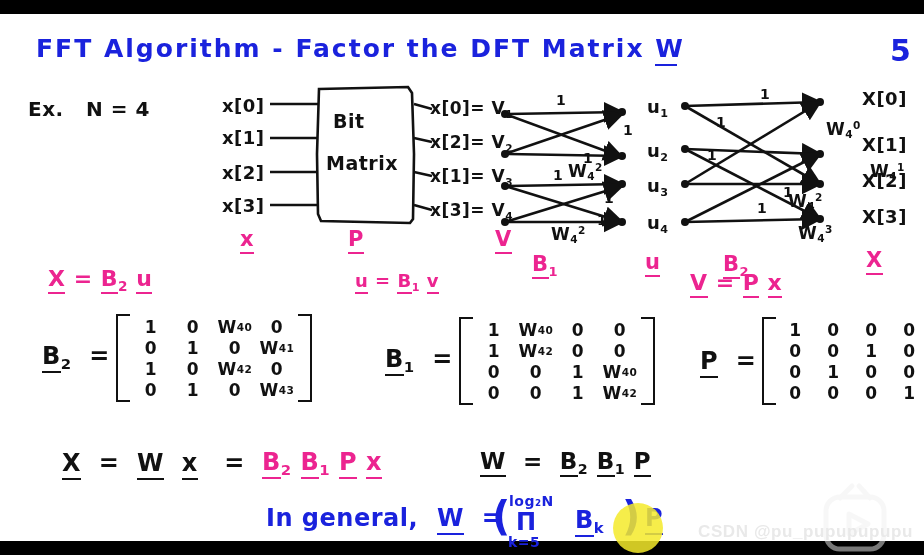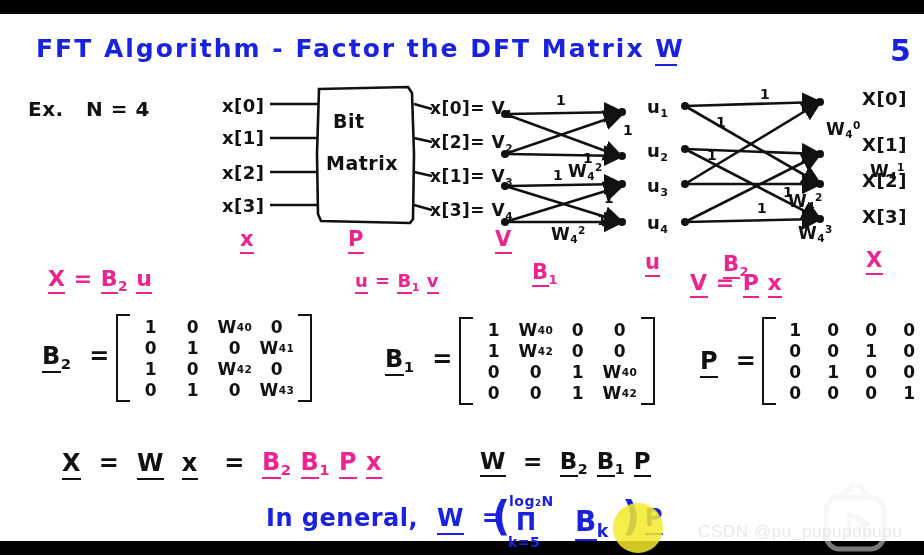--- a/index.html
+++ b/index.html
@@ -158,21 +158,21 @@
     <div class="arrowlbl hand" style="left:553px;top:153px;">1</div>
     <div class="arrowlbl hand" style="left:604px;top:176px;">1</div>
     <div class="arrowlbl hand" style="left:597px;top:198px;">1</div>
 
     <div class="ink hand black" style="left:568px;top:148px;font-size:17px;">
       <span>W</span><span class="sub">4</span><span class="sup">2</span>
     </div>
     <div class="ink hand black" style="left:551px;top:211px;font-size:17px;">
       <span>W</span><span class="sub">4</span><span class="sup">2</span>
     </div>
-    <div class="ink hand magenta" style="left:532px;top:240px;font-size:21px;margin-top:8px;">
+    <div class="ink hand magenta" style="left:532px;top:240px;font-size:21px;">
       <span class="u-line">B</span><span class="sub">1</span>
     </div>
 
     <div class="ink hand black" style="left:647px;top:84px;font-size:18px;">
       <span>u</span><span class="sub">1</span>
     </div>
     <div class="ink hand black" style="left:647px;top:128px;font-size:18px;">
       <span>u</span><span class="sub">2</span>
     </div>
     <div class="ink hand black" style="left:647px;top:163px;font-size:18px;">
@@ -362,31 +362,31 @@
 
     <div class="ink hand blue" style="left:266px;top:492px;font-size:24px;">In general,</div>
     <div class="ink hand blue" style="left:437px;top:492px;font-size:24px;">
       <span class="u-line">W</span>
       &nbsp;<span>=</span>
     </div>
     <div class="ink hand blue" style="left:492px;top:482px;font-size:40px;">(</div>
     <div class="ink hand blue" style="left:509px;top:480px;font-size:14px;">log₂N</div>
     <div class="ink hand blue" style="left:516px;top:496px;font-size:24px;">Π</div>
     <div class="ink hand blue" style="left:508px;top:521px;font-size:14px;">k=5</div>
-    <div class="ink hand blue" style="left:575px;top:494px;font-size:28px;">
+    <div class="ink hand blue" style="left:575px;top:494px;font-size:24px;">
       <span class="u-line">B</span><span class="sub">k</span>
     </div>
     <div class="ink hand blue" style="left:622px;top:482px;font-size:40px;">)</div>
     <div class="ink hand blue" style="left:645px;top:492px;font-size:24px;">
       <span class="u-line">P</span>
     </div>
 
     <div class="cursor-dot" style="left:613px;top:489px;width:50px;height:50px;"></div>
 
     <svg class="tvicon" style="left:810px;top:470px;" width="90" height="70" viewBox="0 0 90 70">
       <path d="M30,14 L42,2 M60,14 L49,2" stroke="#f0f0f0" stroke-width="5" fill="none" stroke-linecap="round"></path>
       <rect x="16" y="13" width="58" height="52" rx="14" fill="none" stroke="#f0f0f0" stroke-width="5"></rect>
       <path d="M39,30 L58,40 L39,50 Z" fill="none" stroke="#f0f0f0" stroke-width="5" stroke-linejoin="round"></path>
     </svg>
-    <div class="wm" style="left:698px;top:508px;">CSDN @pu_pupupupupu</div>
+    <div class="wm" style="left:698px;top:508px;font-weight:bold;">CSDN @pu_pupupupupu</div>
 
   </div>
 </div>
 
 </body></html>

